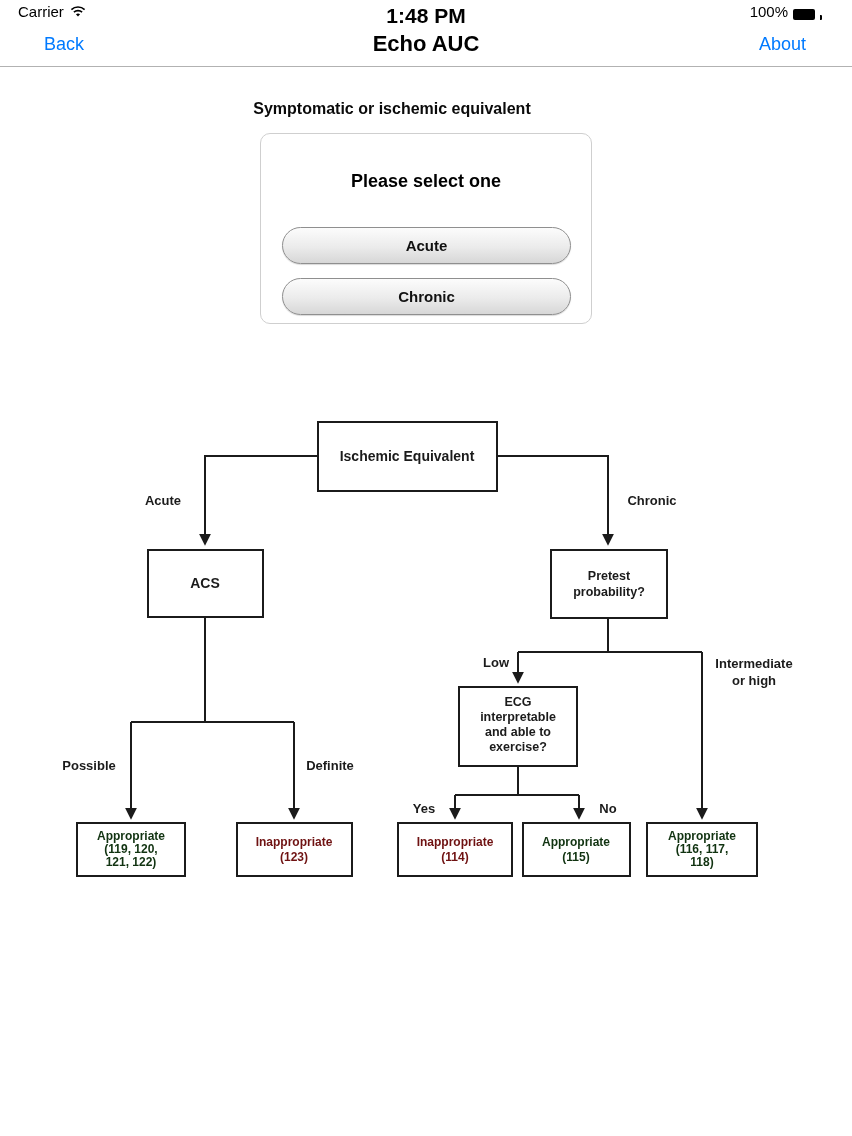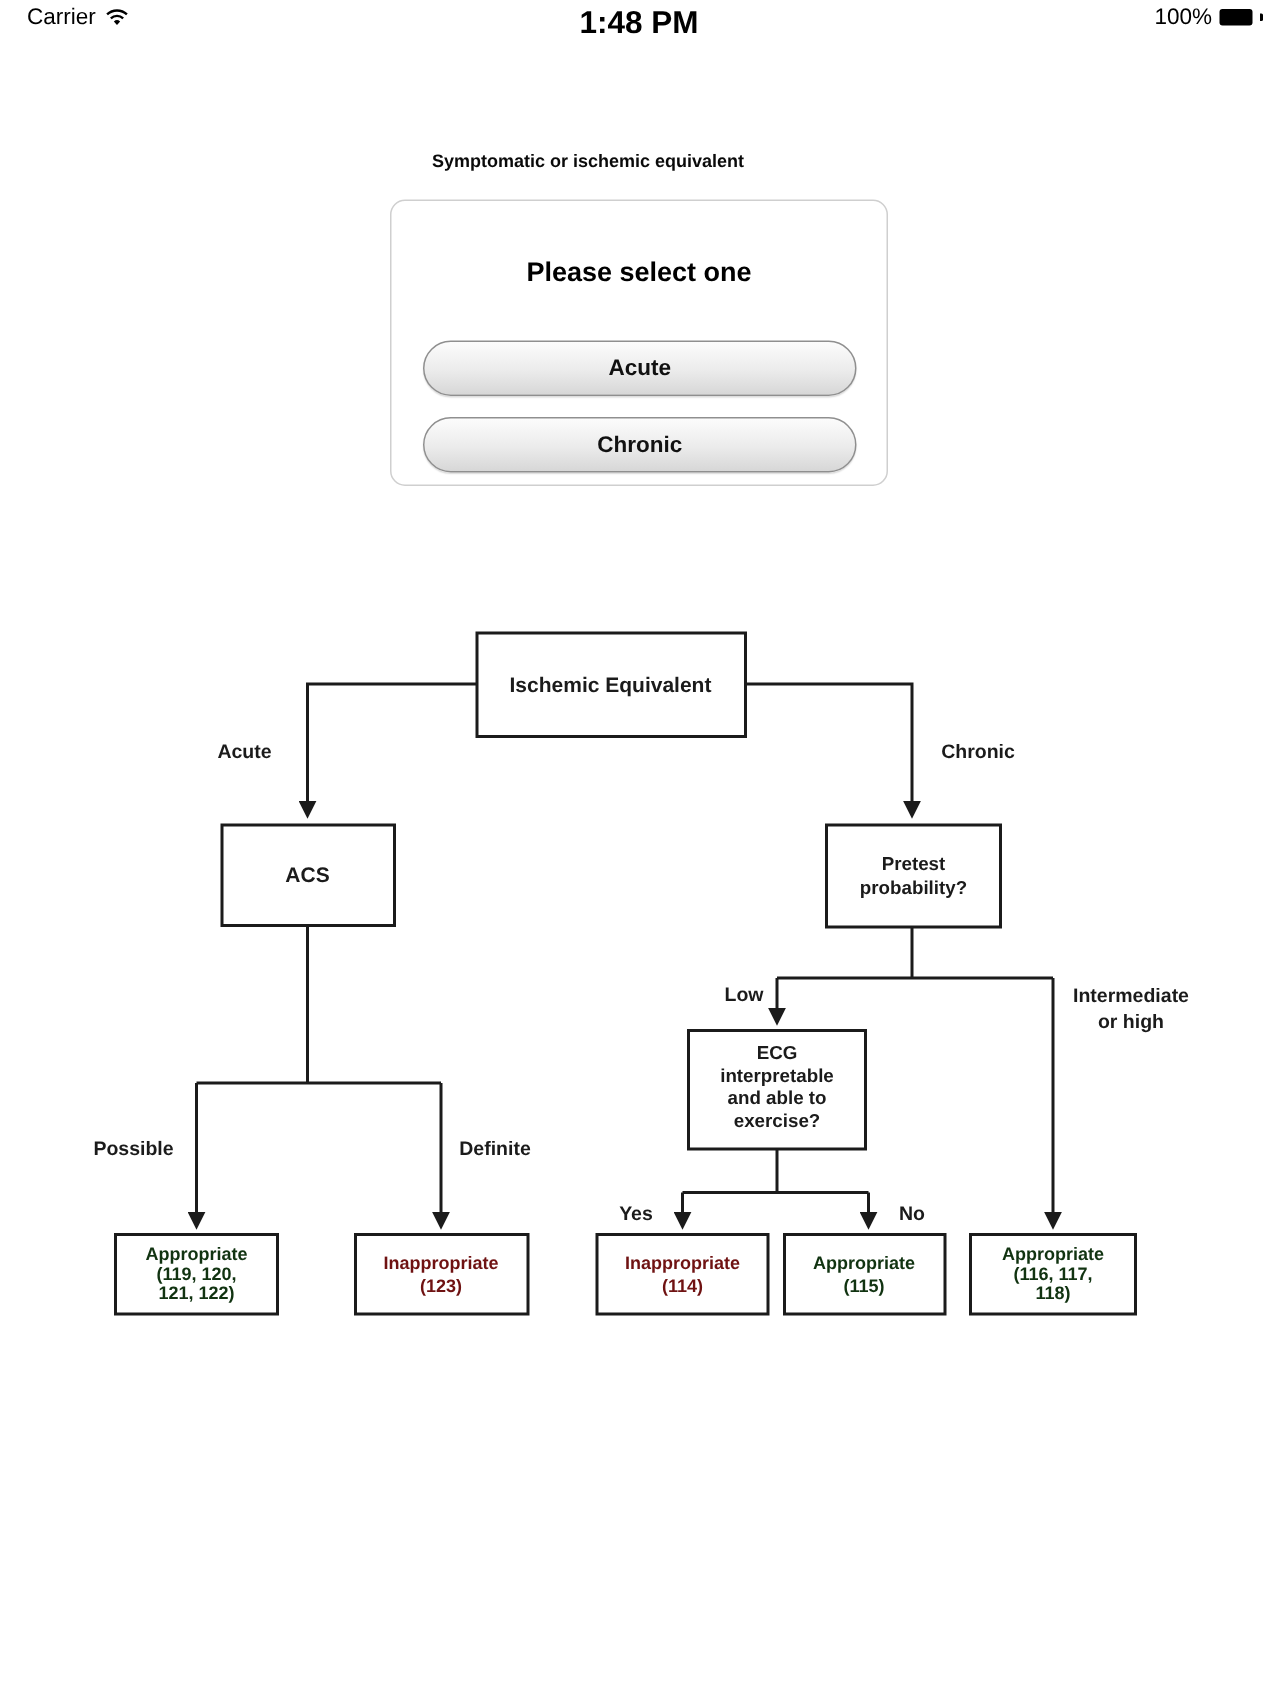--- a/index.html
+++ b/index.html
@@ -6,35 +6,35 @@
   html,body { width:852px; height:1136px; background:#fff;
     font-family:"Liberation Sans", sans-serif; color:#000; }
   #screen { position:relative; width:852px; height:1136px; background:#fff; overflow:hidden; }
 
   
   .statusbar { position:absolute; top:0; left:0; width:852px; height:24px;
     display:flex; align-items:center; font-size:15px; }
   .sb-left { position:absolute; left:18px; top:3px; display:flex; align-items:center; gap:6px; }
   .sb-time { position:absolute; left:0; width:100%; text-align:center; top:4px;
     font-weight:700; font-size:21px; }
-  .sb-right { position:absolute; right:10px; top:3px; display:flex; align-items:center; gap:5px; }
+  .sb-right { position:absolute; right:30px; top:3px; display:flex; align-items:flex-end; gap:5px; }
   .battery-body { width:22px; height:11px; background:#000; border-radius:2px; position:relative; }
   .battery-nub { width:2px; height:5px; background:#000; border-radius:0 1px 1px 0; }
 
   
   .navbar { position:absolute; top:24px; left:0; width:852px; height:43px;
     border-bottom:1px solid #b2b2b2; background:#fff; }
   .nav-back { position:absolute; left:44px; top:10px; font-size:18px; color:#007aff; cursor:pointer; }
   .nav-title { position:absolute; left:0; width:100%; top:7px; text-align:center;
     font-size:22px; font-weight:600; color:#000; }
   .nav-about { position:absolute; right:46px; top:10px; font-size:18px; color:#007aff; cursor:pointer; }
 
   
   .prompt { position:absolute; top:100px; left:0; width:784px; text-align:center;
-    font-size:12px; font-weight:700; color:#0a0a0a; }
+    font-size:16px; font-weight:700; color:#0a0a0a; }
 
   
   .card { position:absolute; left:260px; top:133px; width:332px; height:191px;
     background:#fff; border:1px solid #cfcfcf; border-radius:10px; }
   .card-title { position:absolute; top:37px; left:0; width:100%; text-align:center;
     font-size:18px; font-weight:700; }
   .pill-btn { position:absolute; left:21px; width:289px; height:37px; border-radius:18.5px;
     border:1px solid #8f8f8f; background:linear-gradient(#fcfcfc,#ebebeb 55%,#d7d7d7);
     box-shadow:0 1px 1px rgba(0,0,0,0.15);
     font-family:"Liberation Sans", sans-serif; font-size:15px; font-weight:700; color:#111;
@@ -72,20 +72,25 @@
       </svg>
     </div>
     <div class="sb-time">1:48 PM</div>
     <div class="sb-right">
       <span>100%</span>
       <span class="battery-body"></span>
       <span class="battery-nub"></span>
     </div>
   </div>
 
+  <div class="navbar">
+    <span class="nav-back">Back</span>
+    <div class="nav-title">Echo AUC</div>
+    <span class="nav-about">About</span>
+  </div>
 
   <div class="prompt">Symptomatic or ischemic equivalent</div>
 
   <div class="card">
     <div class="card-title">Please select one</div>
     <button class="pill-btn btn-acute">Acute</button>
     <button class="pill-btn btn-chronic">Chronic</button>
   </div>
 
   <svg class="flowchart" viewBox="0 410 852 480">

